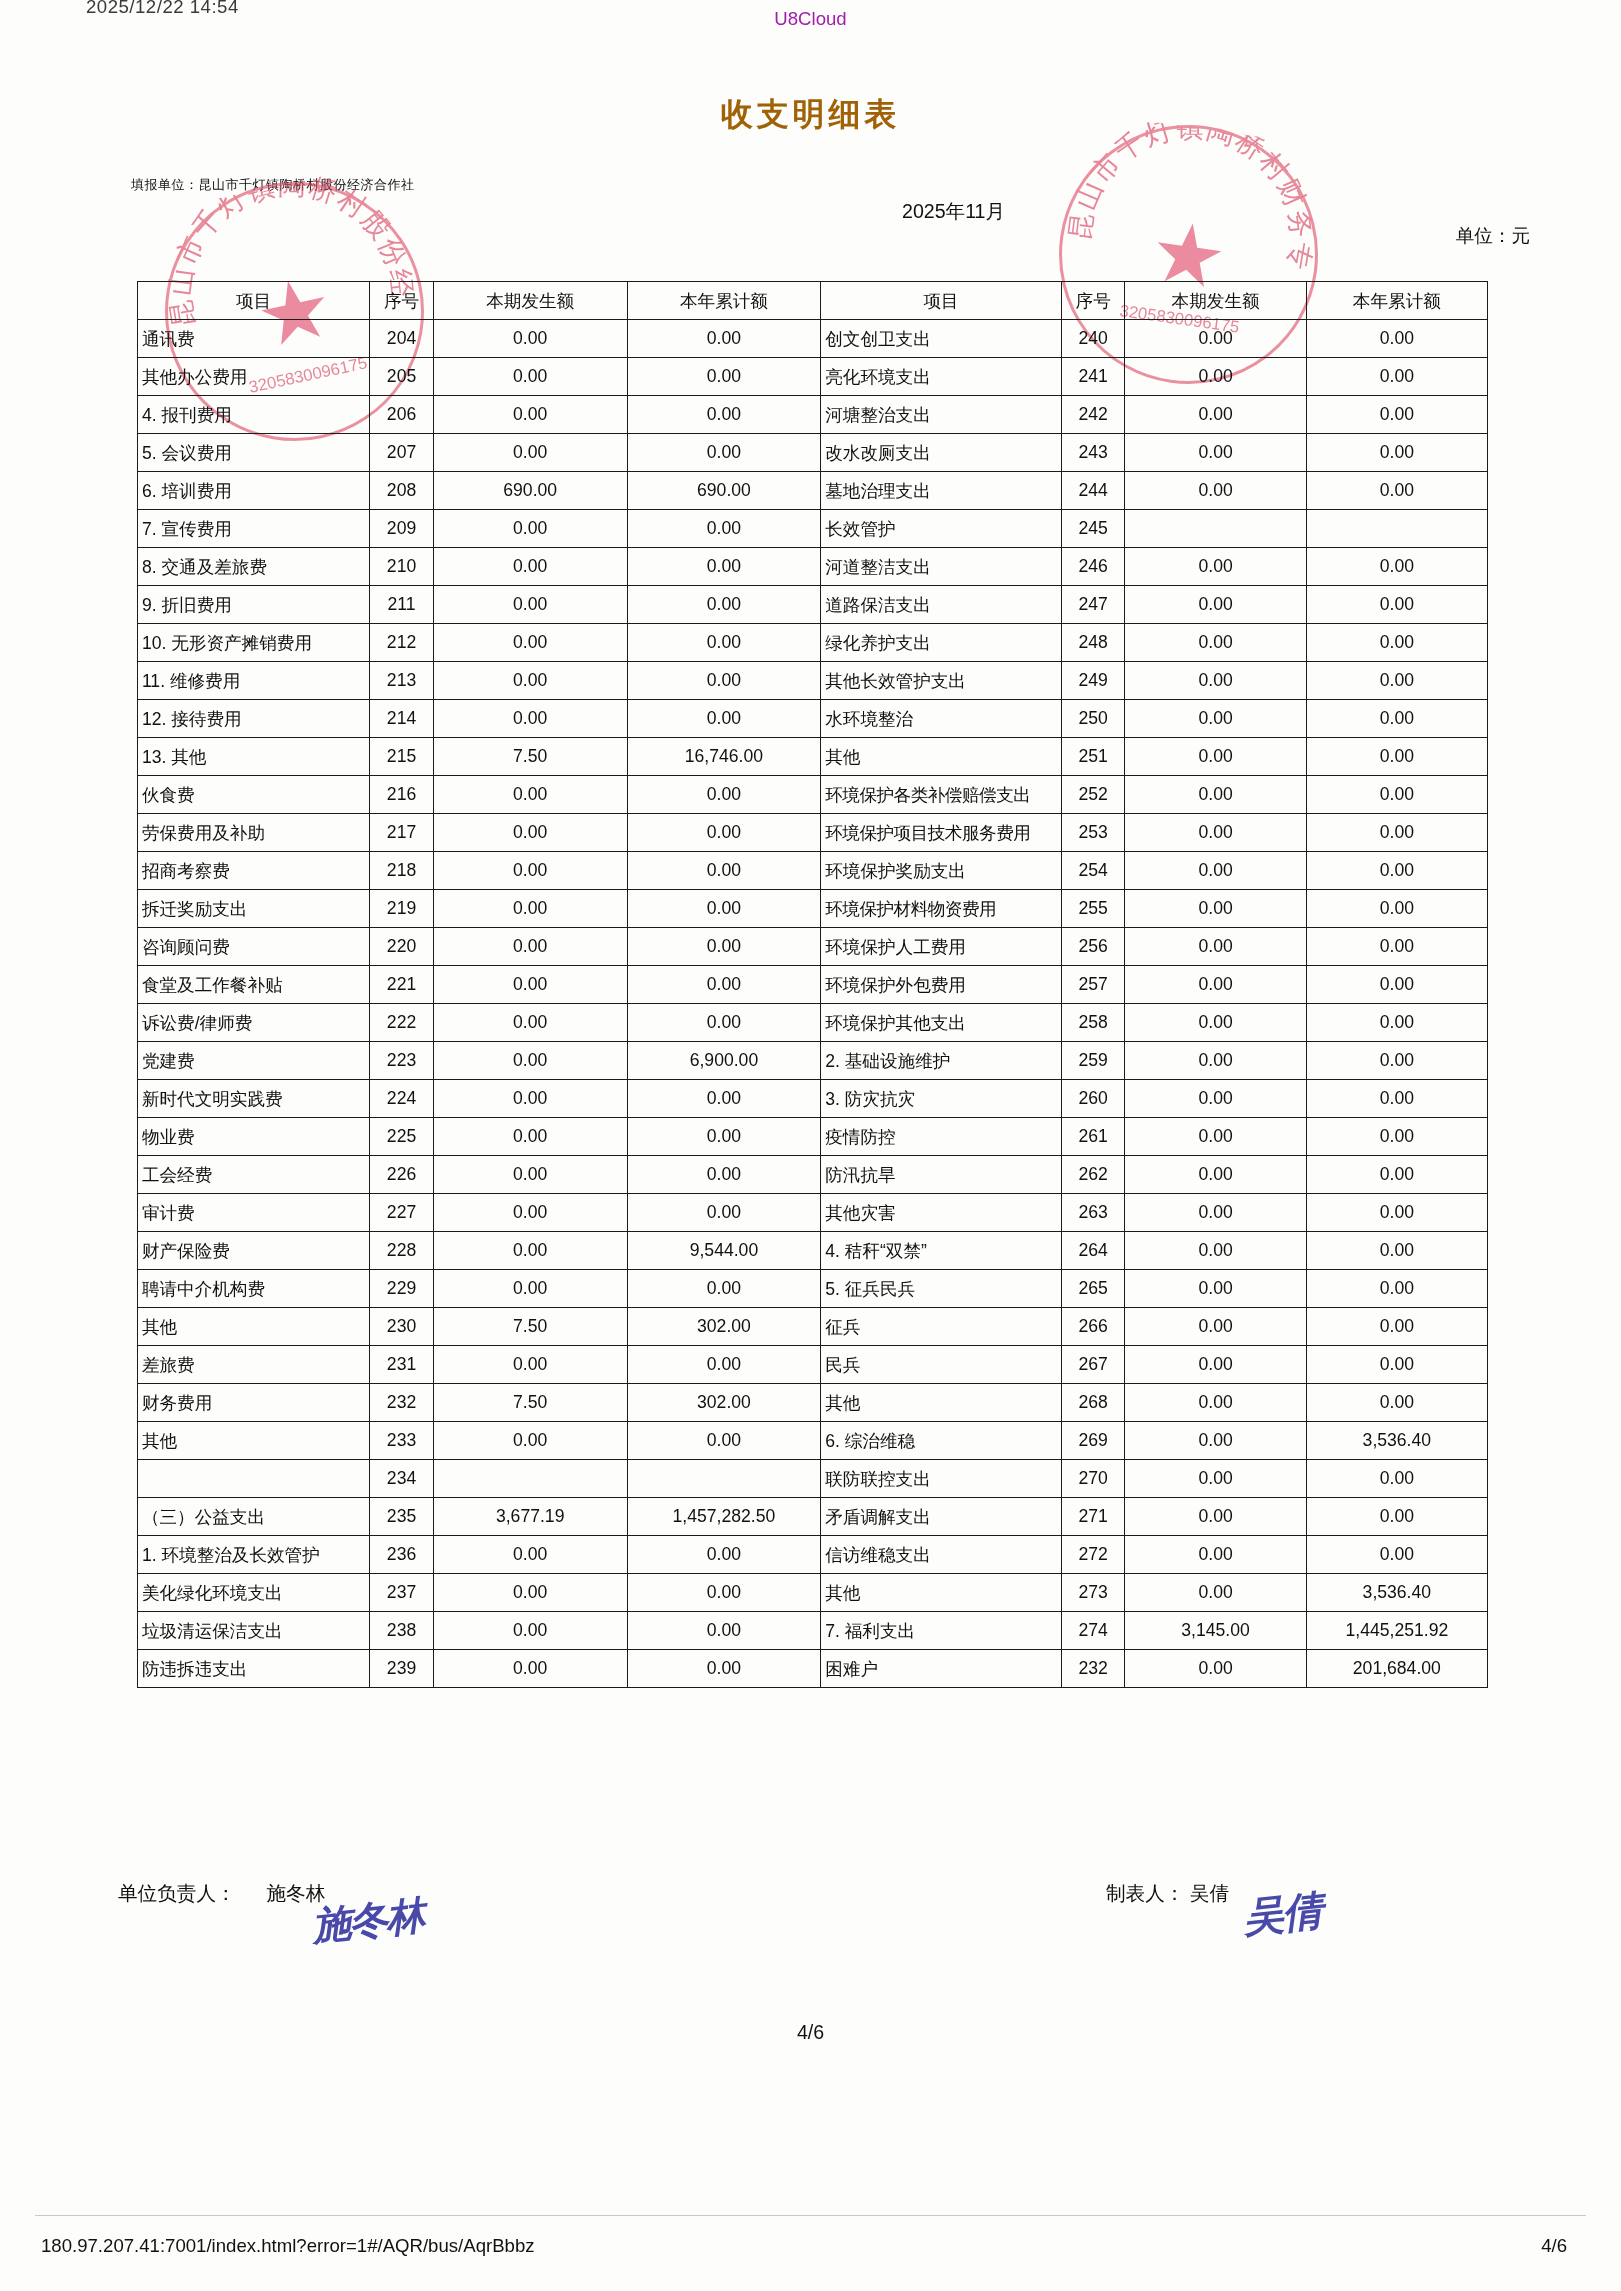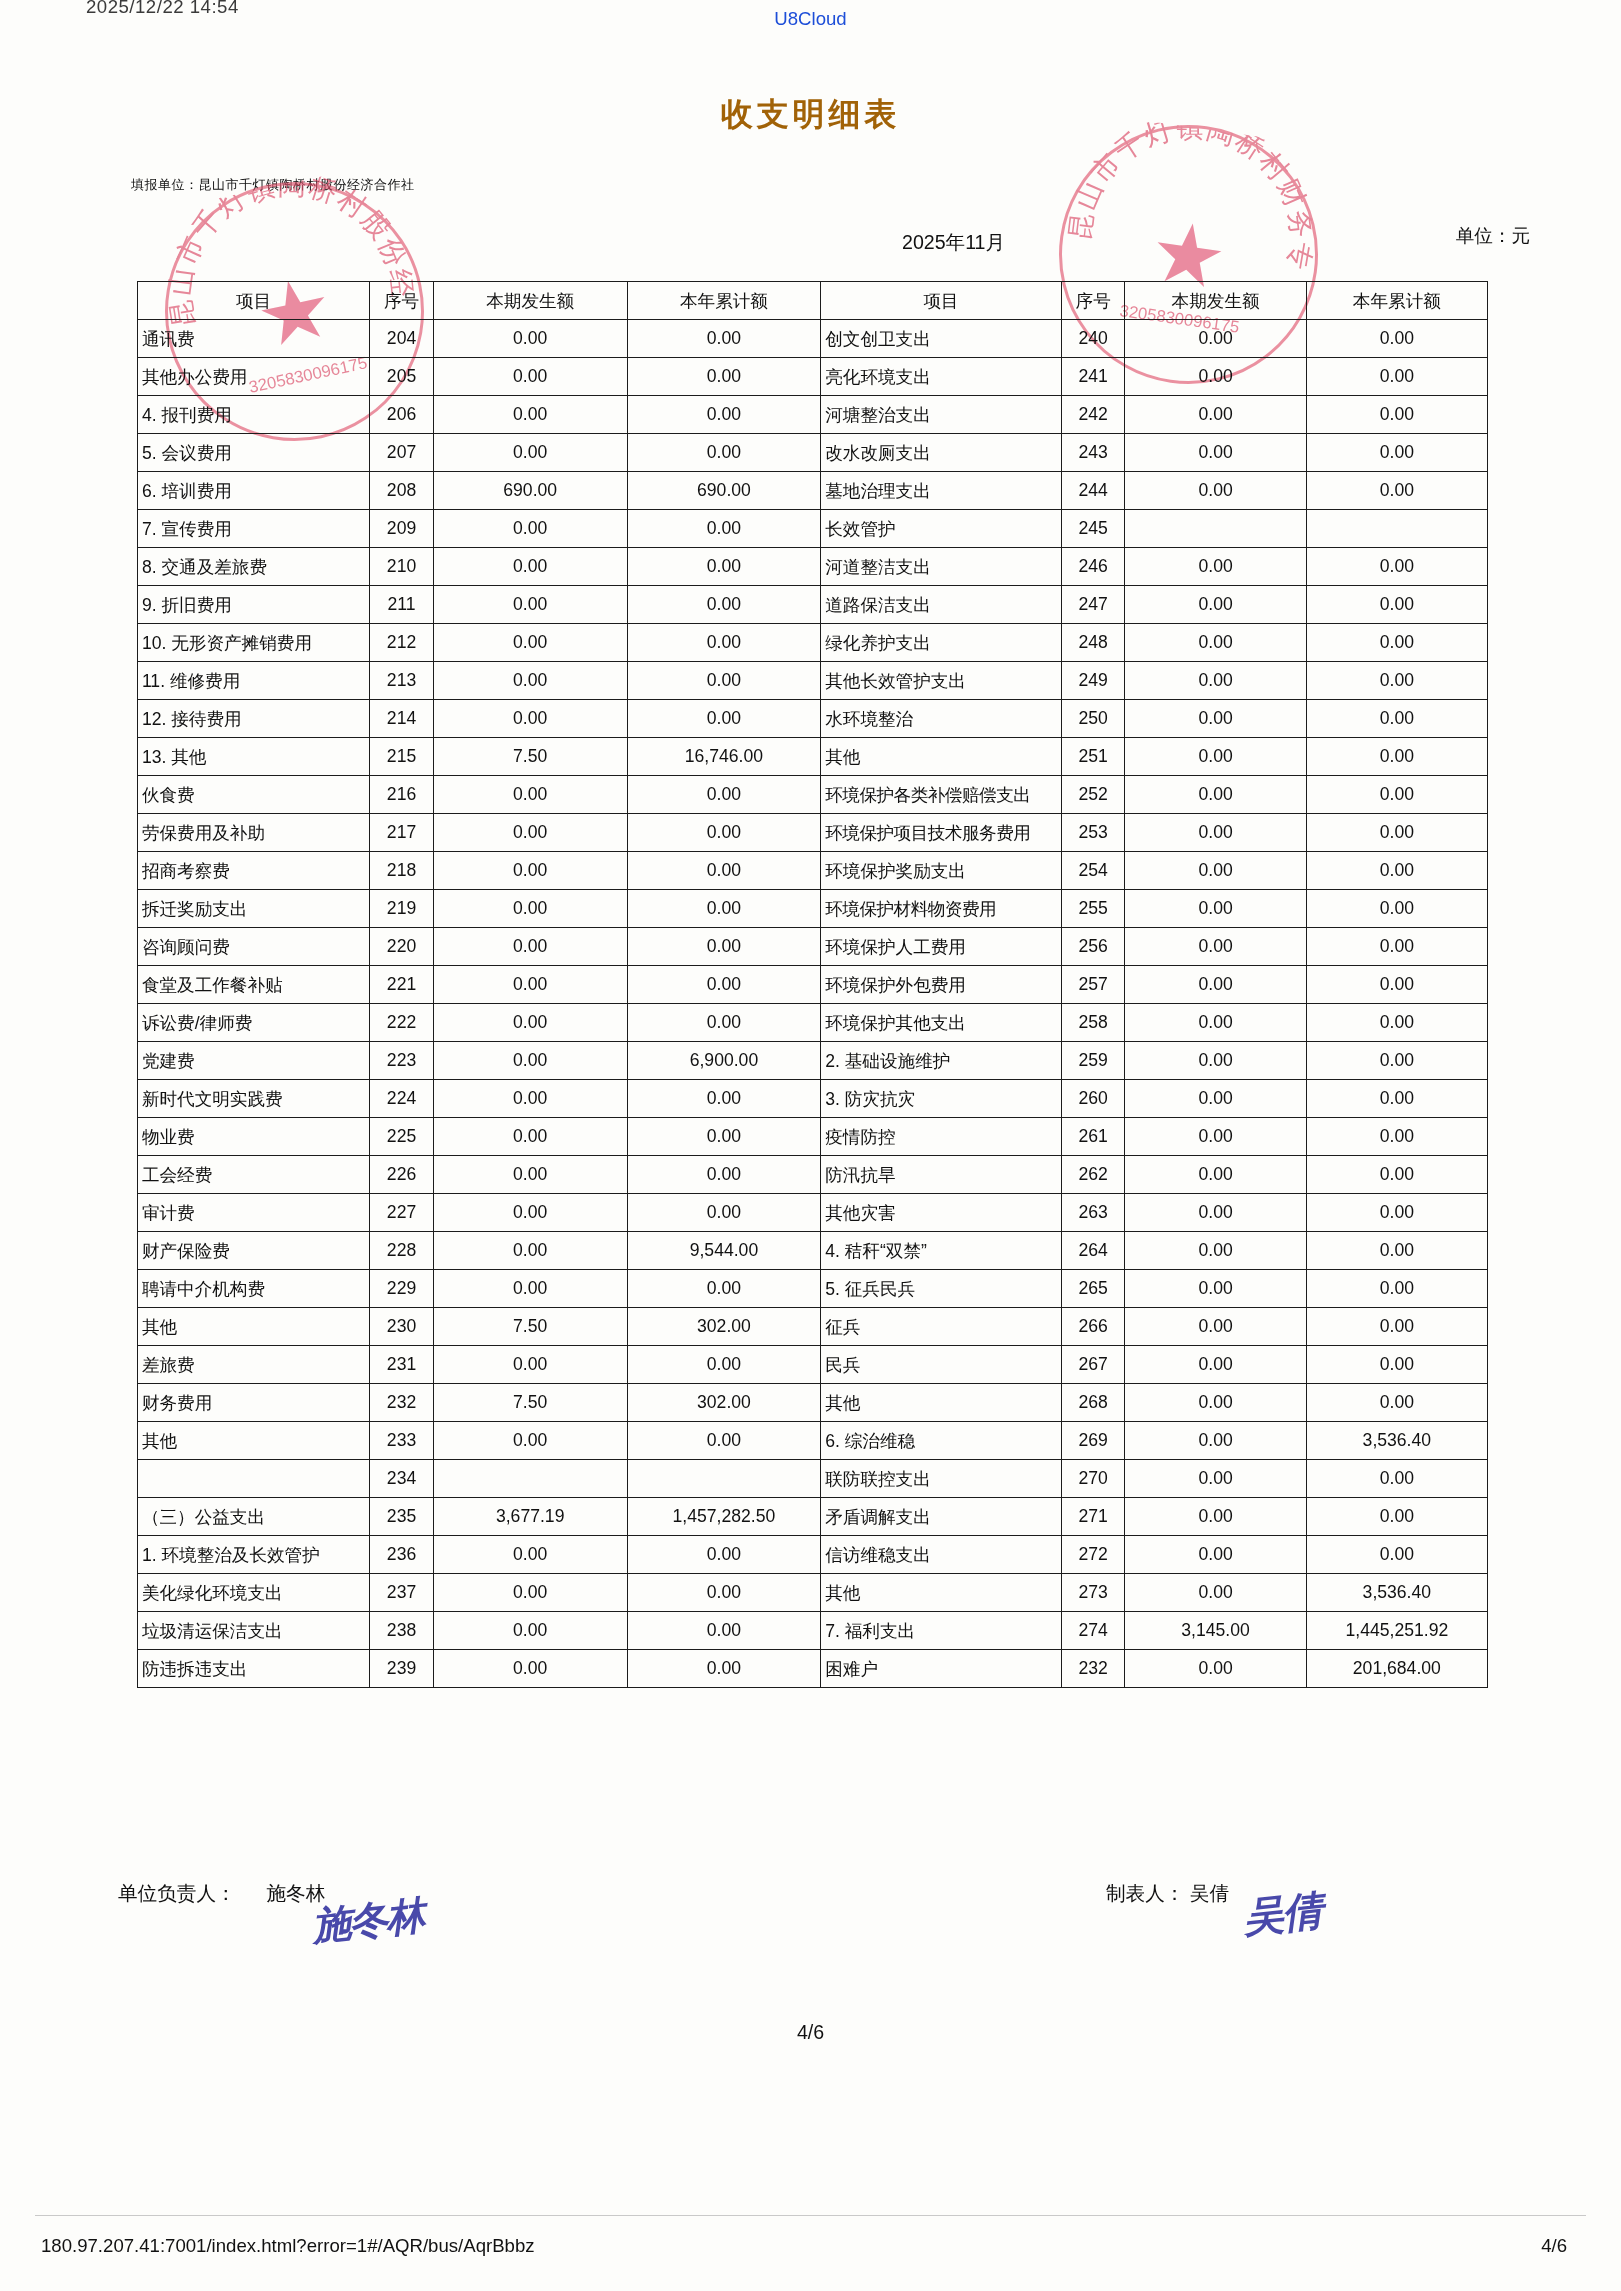--- a/index.html
+++ b/index.html
@@ -30,21 +30,21 @@
     color: #3a3a3a;
     letter-spacing: 0.5px;
   }
   .app-name {
     position: absolute;
     top: 7.8px;
     left: 0;
     width: 100%;
     text-align: center;
     font-size: 18.6px;
-    color: #1d4ed8;
+    color: #a21caf;
   }
   .doc-title {
     position: absolute;
     top: 93px;
     left: 0;
     width: 100%;
     text-align: center;
     font-size: 32px;
     font-weight: bold;
     letter-spacing: 3.9px;
@@ -56,21 +56,20 @@
     left: 131px;
     font-size: 13px;
     letter-spacing: 0.5px;
     font-family: Liberation Serif, serif;
   }
   .period-line {
     position: absolute;
     top: 198px;
     left: 902px;
     font-size: 19.6px;
-    margin-top: 31px;
   }
   .currency-line {
     position: absolute;
     top: 223px;
     right: 91px;
     font-size: 18.6px;
   }
 
   
   .tbl-wrap {

